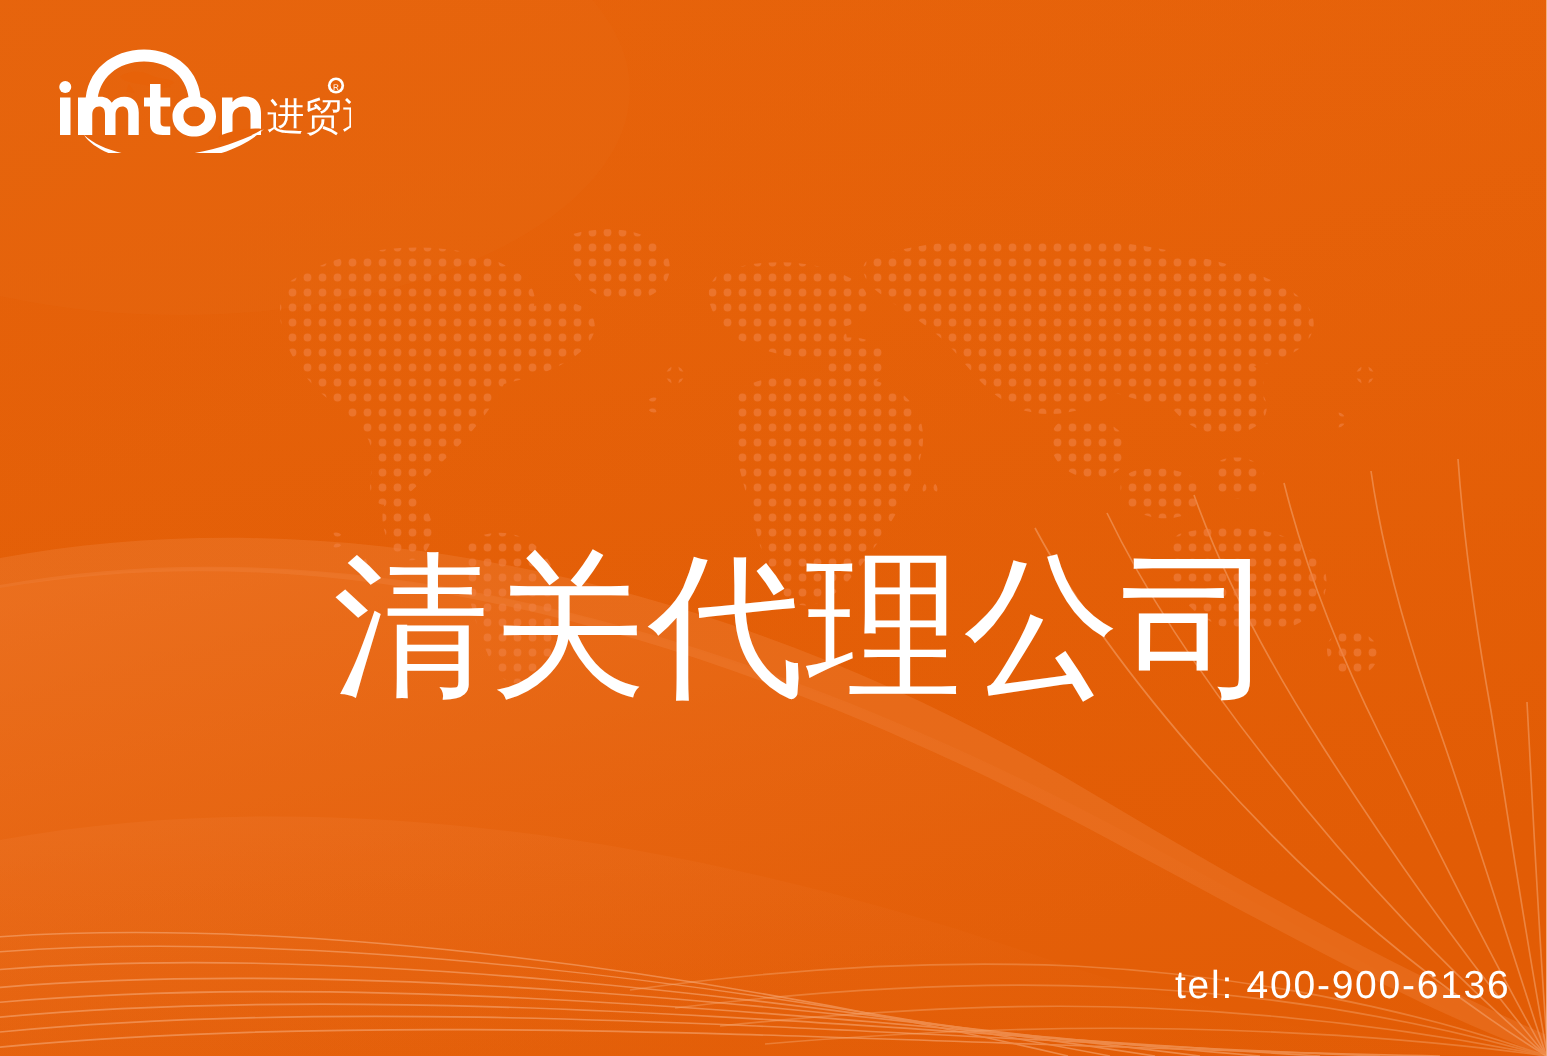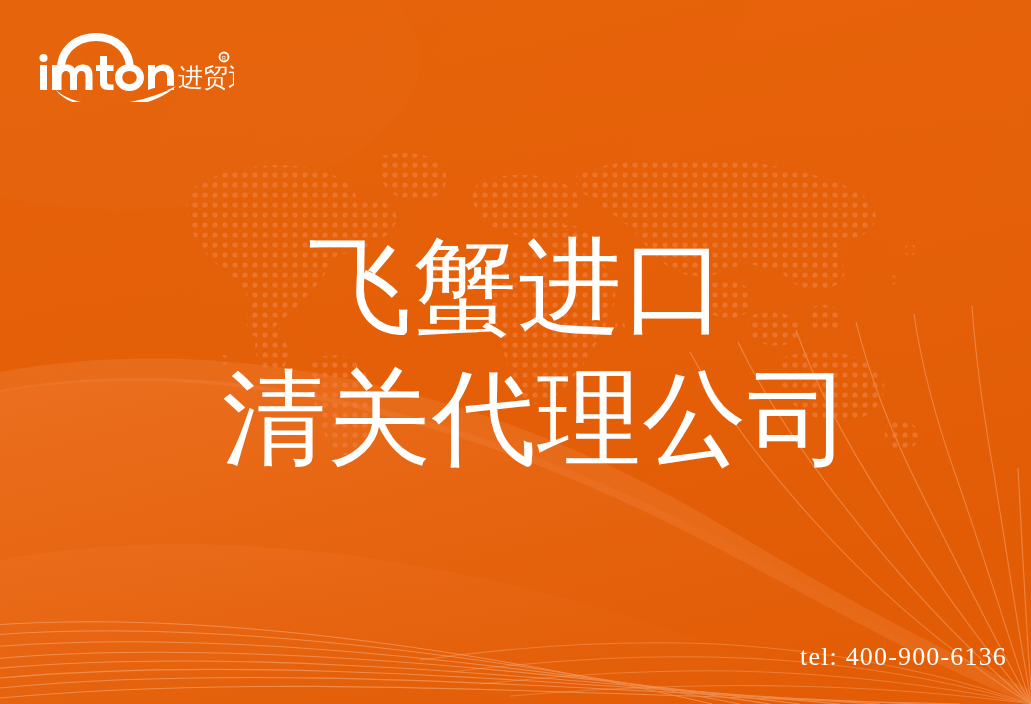--- a/index.html
+++ b/index.html
@@ -73,21 +73,21 @@
     font-size: 104px;
   }
 
   
   #tel {
     position: absolute;
     right: 24px;
     bottom: 32px;
     color: #ffffff;
     font-size: 26px;
-    font-family: Liberation Serif, serif;
+    font-family: Liberation Sans, sans-serif;
     letter-spacing: 0.045em;
     white-space: nowrap;
   }
 </style>
 </head>
 <body>
 
 <div id="banner">
 
   <svg class="layer" viewBox="0 0 1031 704" preserveAspectRatio="none" xmlns="http://www.w3.org/2000/svg">
@@ -251,18 +251,17 @@
       </g>
 
       <g>
         <path d="M22,62 C34,73 56,78 80,76 C106,74 128,66 142,58
                  C130,70 108,78 82,80 C54,82 30,74 22,62 Z" fill="#ffffff"></path>
         <path d="M112,63 C120,59 132,57 141,58 C136,62 126,65 116,66 C113,66 111,65 112,63 Z" fill="#E76209"></path>
       </g>
     </svg>
   </div>
 
-  <div class="headline" id="line1">飞蟹进口</div>
   <div class="headline" id="line2">清关代理公司</div>
 
   <div id="tel">tel: 400-900-6136</div>
 
 </div>
 
 </body></html>

